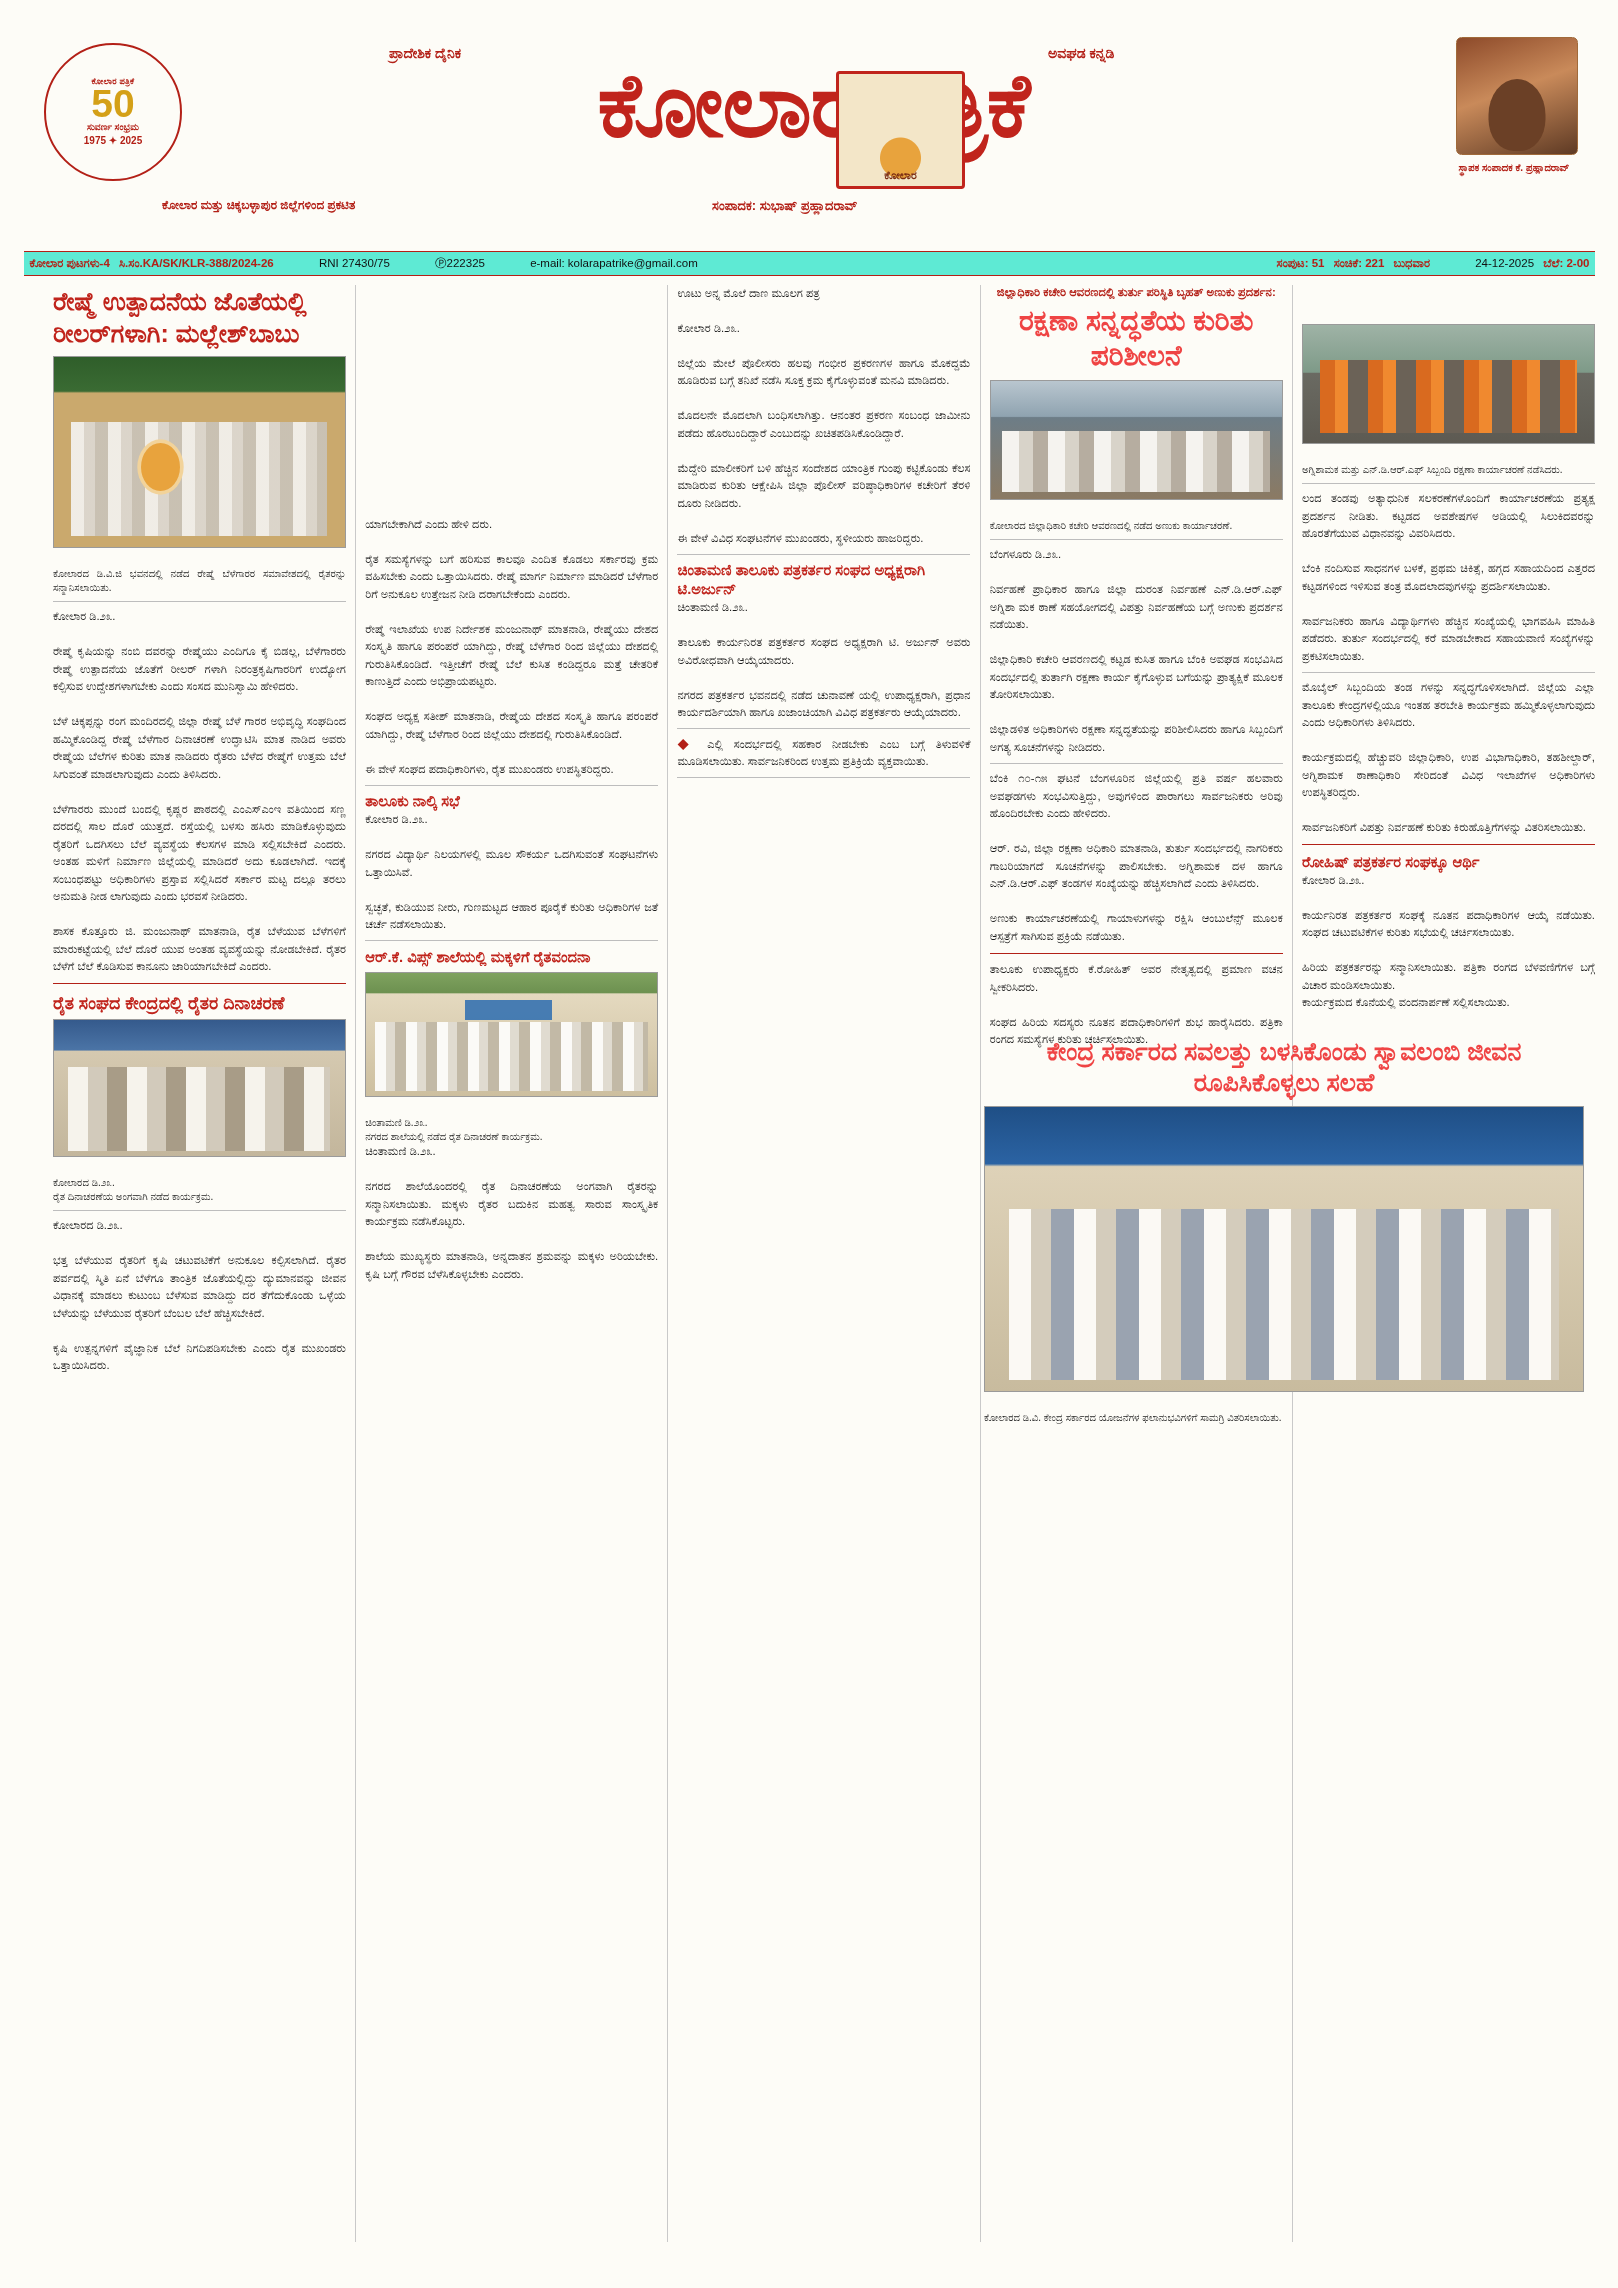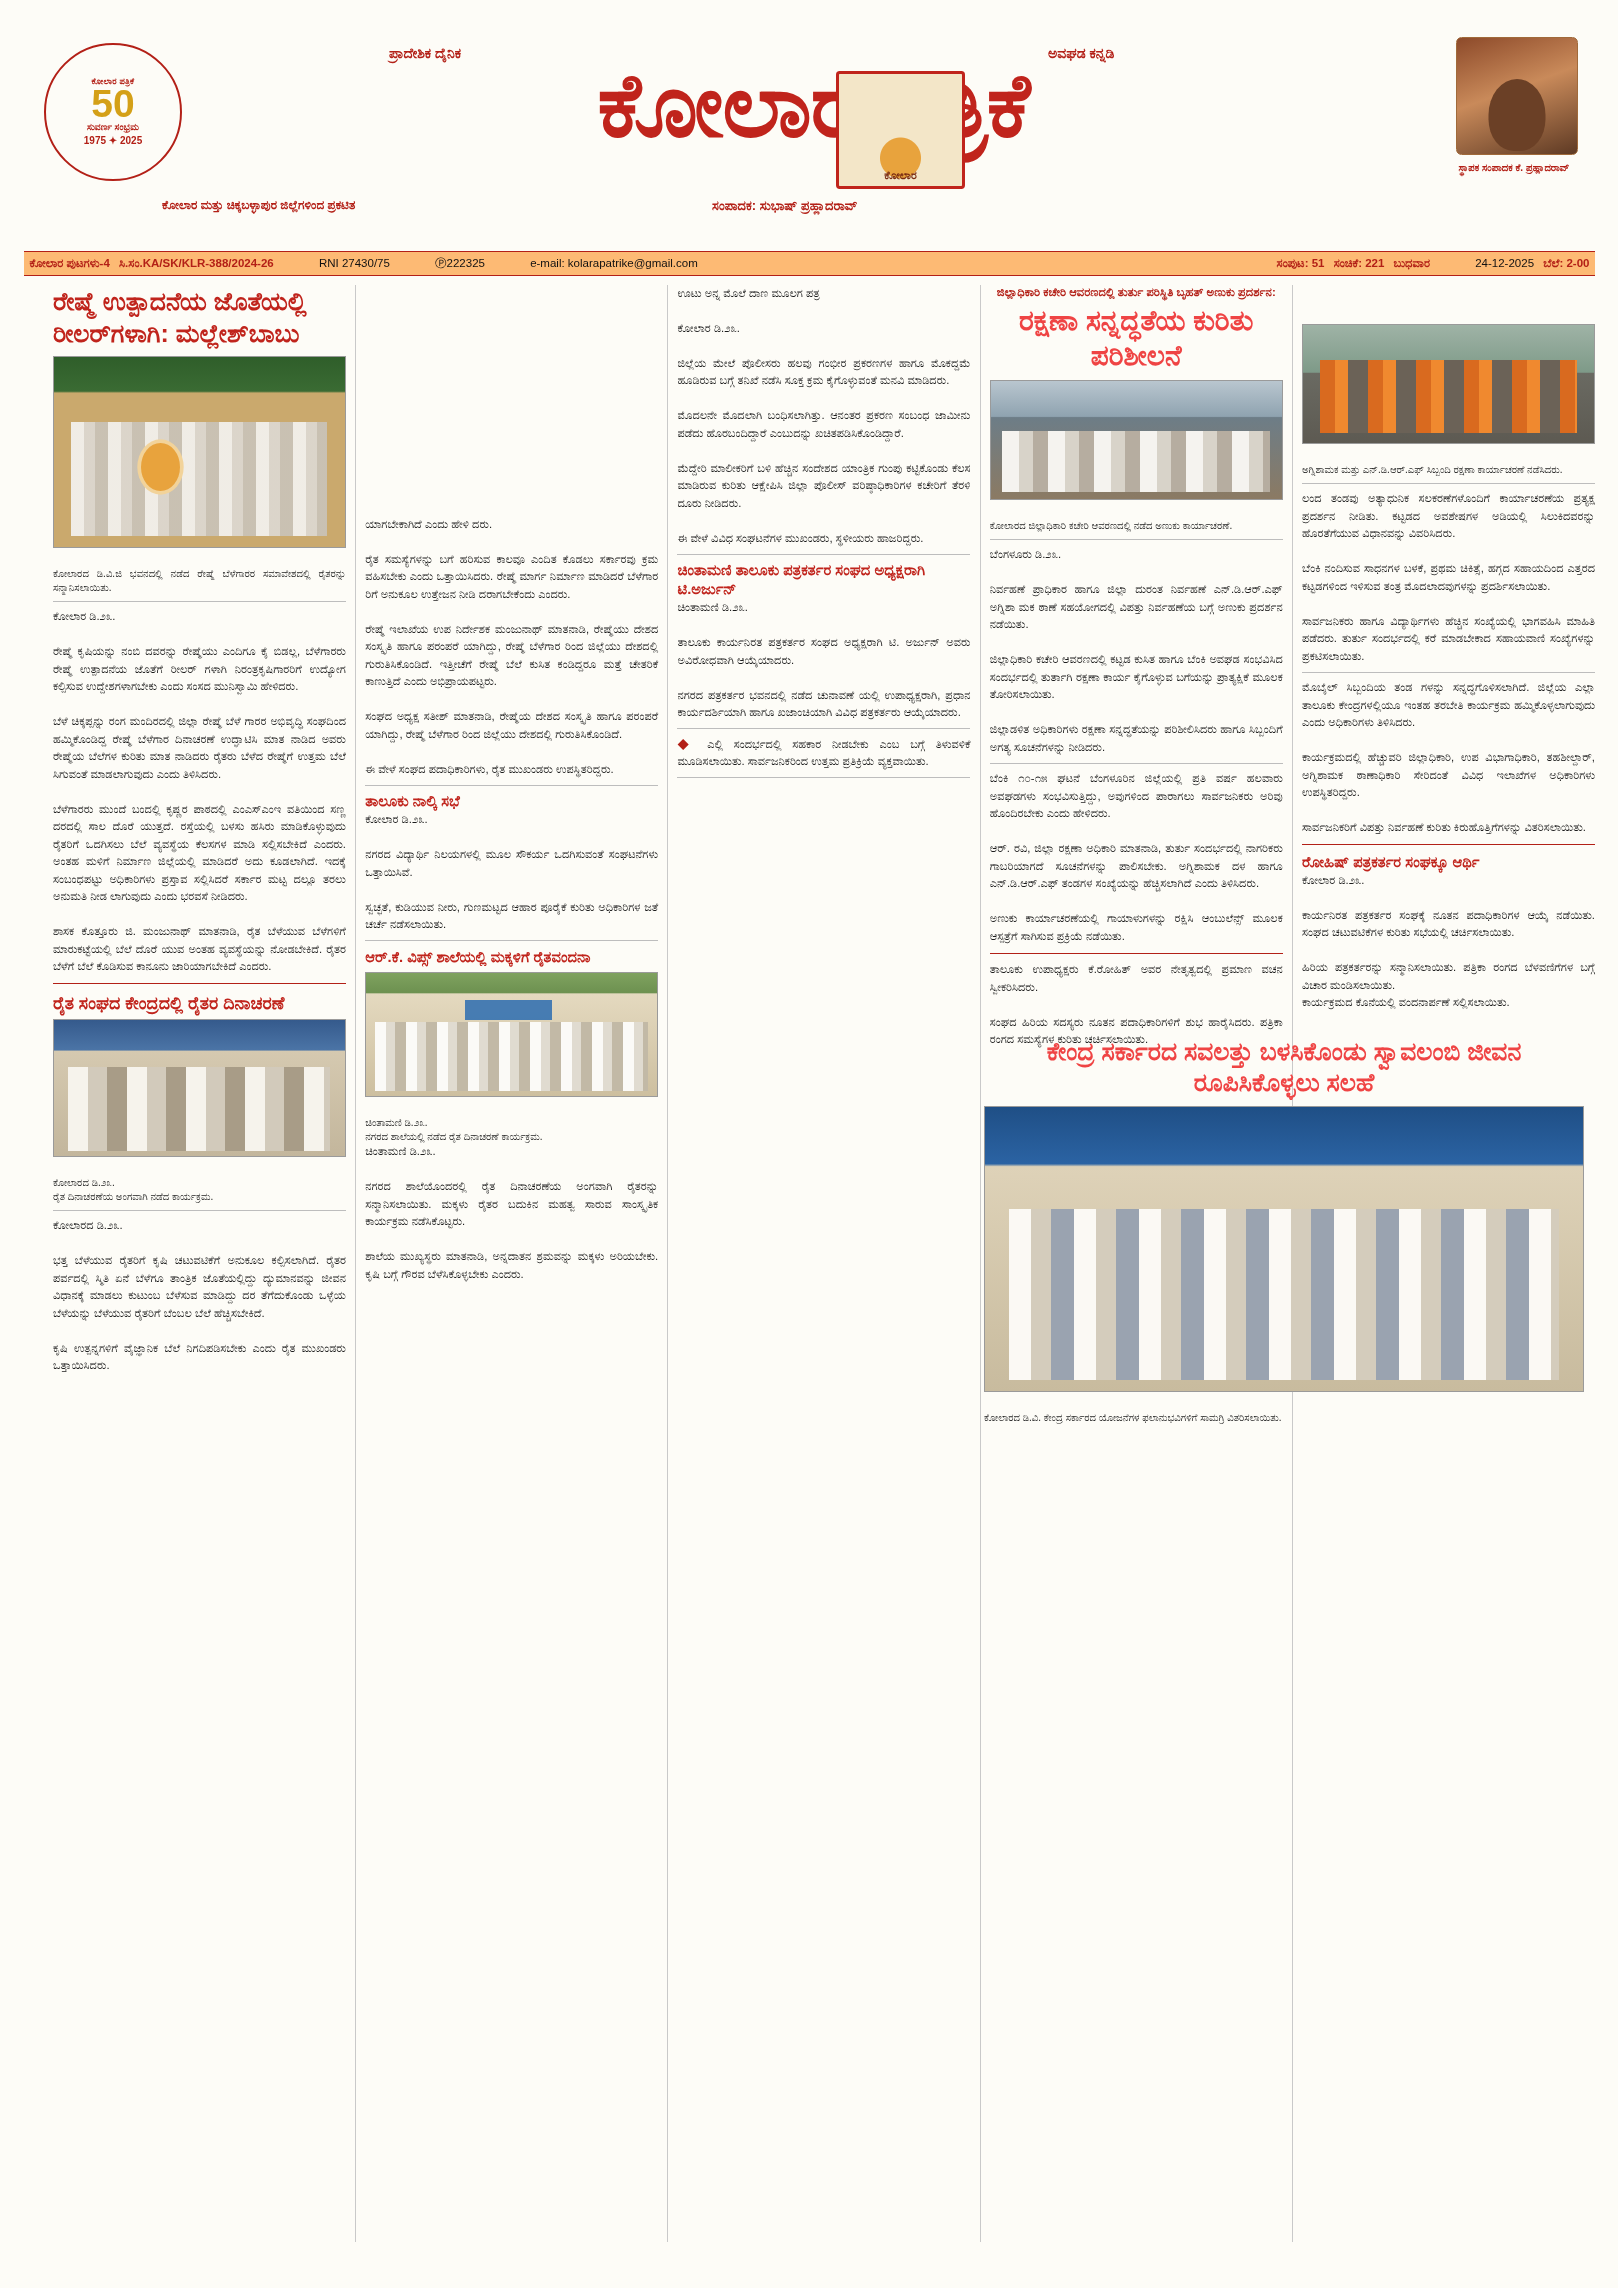--- a/index.html
+++ b/index.html
@@ -57,21 +57,21 @@
   }
   .editor-cap { position:absolute; right:16.6px; top:144px; width:129px; text-align:center; font-size:10px; color:#b32017; font-weight:bold; line-height:1.35; }
 
   .pub-line { position:absolute; left:138px; top:181px; font-size:12px; color:#b32017; font-weight:bold; }
   .editor-line { position:absolute; left:688px; top:181px; font-size:13px; color:#b32017; font-weight:bold; }
 
   
   .infobar {
     display:flex; align-items:center; gap:9.2px;
     border-top:1.8px solid #b32017; border-bottom:1.8px solid #b32017;
-    padding:3.7px 5.5px; font-size:11.5px; margin-top:3.7px; background:#fdba74;
+    padding:3.7px 5.5px; font-size:11.5px; margin-top:3.7px; background:#5eead4;
   }
   .infobar .red { color:#b32017; font-weight:bold; }
   .infobar .blk { color:#111;padding-left:36px; }
   .infobar .spacer { flex:1 1 auto; }
 
   
   .content { display:flex; gap:9.2px; margin-top:9.2px; height:1957px;justify-content:flex-end; }
   .col { position:relative; }
   .colA { width:293px; }
   .colB { width:293px; }

